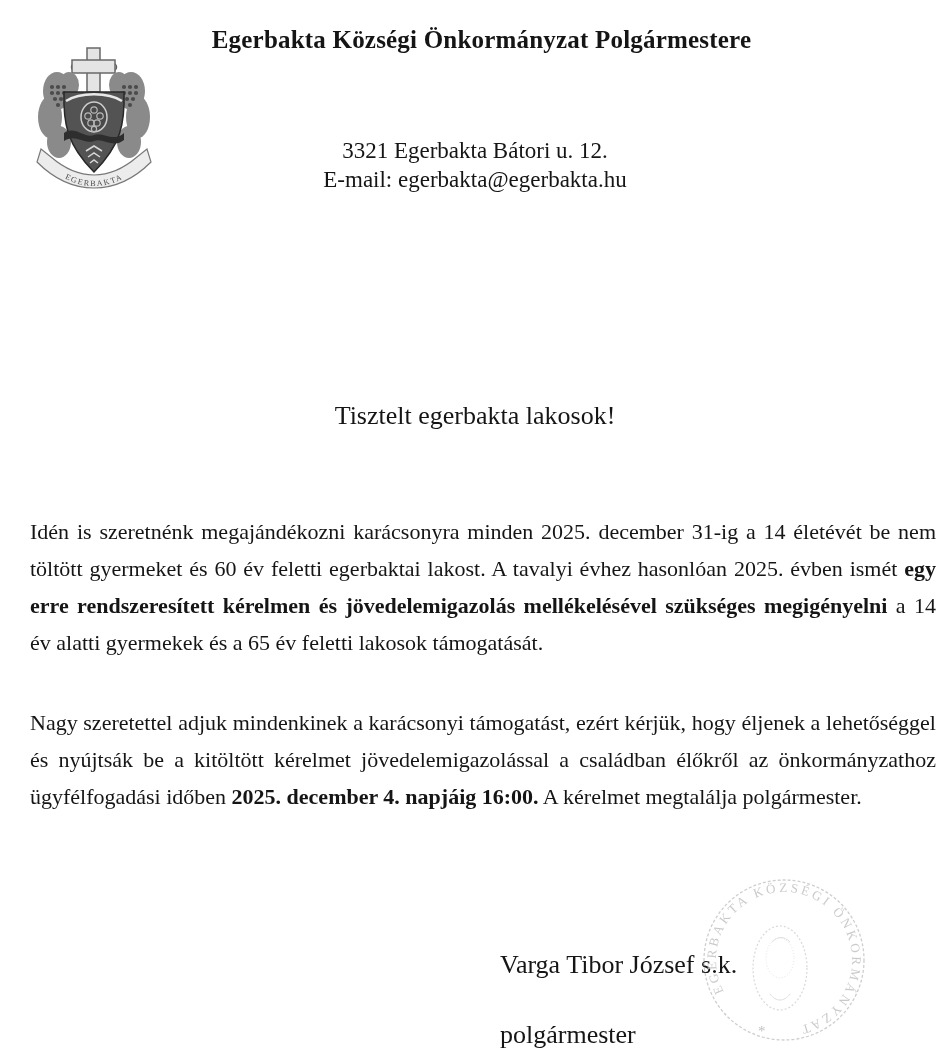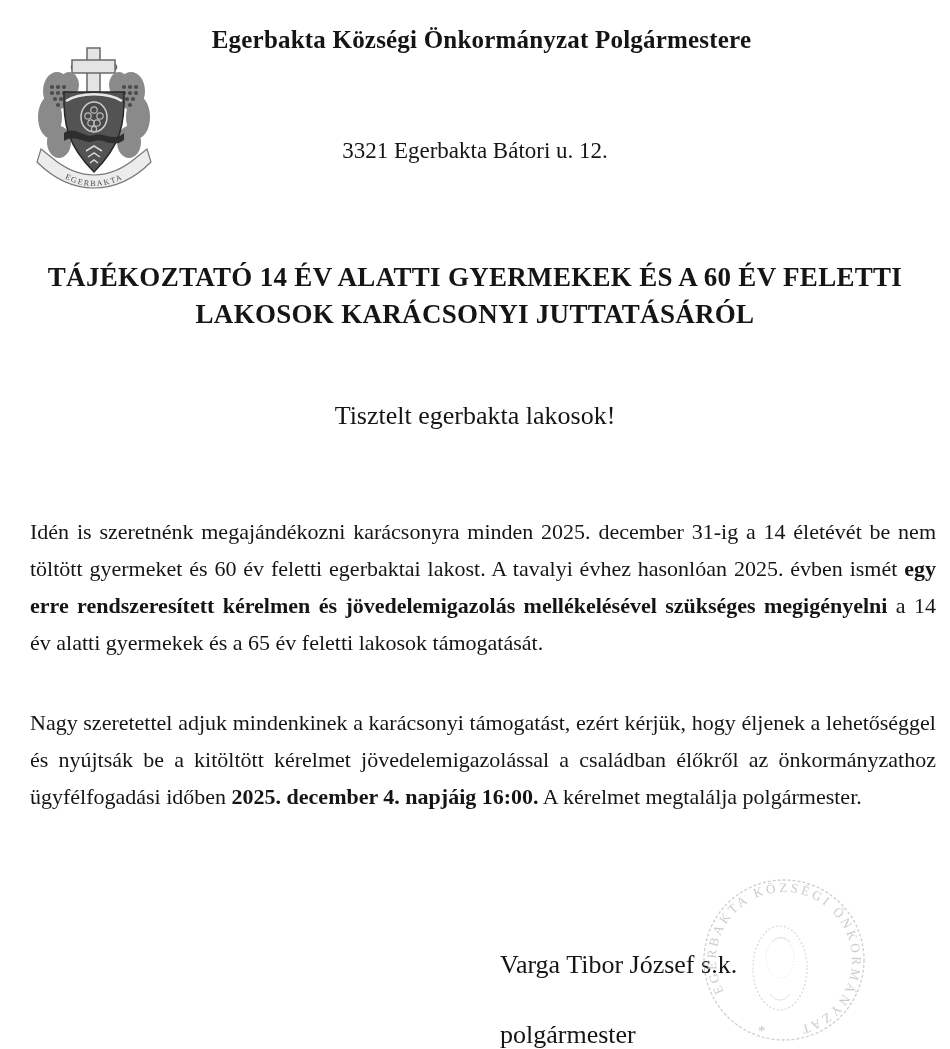--- a/index.html
+++ b/index.html
@@ -145,26 +145,23 @@
     <defs>
       <path id="ribbonTextPath" d="M16,125 C33,137 46,141 59,141 C72,141 85,137 102,125" fill="none"></path>
     </defs>
     <text font-size="8" fill="#4a4a4a" letter-spacing="1.5" font-family="Liberation Serif, serif">
       <textPath href="#ribbonTextPath" startOffset="50%" text-anchor="middle">EGERBAKTA</textPath>
     </text>
   </svg>
 
   <div class="address-block">
     <div>3321 Egerbakta Bátori u. 12.</div>
+    <div>E-mail: egerbakta@egerbakta.hu</div>
   </div>
 
-  <div class="doc-title">
-    <div>TÁJÉKOZTATÓ 14 ÉV ALATTI GYERMEKEK ÉS A 60 ÉV FELETTI</div>
-    <div>LAKOSOK KARÁCSONYI JUTTATÁSÁRÓL</div>
-  </div>
 
   <div class="greeting">Tisztelt egerbakta lakosok!</div>
 
   <p class="body-para p1"><span>Idén is szeretnénk megajándékozni karácsonyra minden 2025. december 31-ig a 14 életévét be nem töltött gyermeket és 60 év feletti egerbaktai lakost. A tavalyi évhez hasonlóan 2025. évben ismét </span><b>egy erre rendszeresített kérelmen és jövedelemigazolás mellékelésével szükséges megigényelni</b><span> a 14 év alatti gyermekek és a 65 év feletti lakosok támogatását.</span></p>
   <p class="body-para p2"><span>Nagy szeretettel adjuk mindenkinek a karácsonyi támogatást, ezért kérjük, hogy éljenek a lehetőséggel és nyújtsák be a kitöltött kérelmet jövedelemigazolással a családban élőkről az önkormányzathoz ügyfélfogadási időben </span><b>2025. december 4. napjáig 16:00.</b><span> A kérelmet megtalálja polgármester.</span></p>
 
   <div class="signature">
     <div class="sig-name">Varga Tibor József s.k.</div>
     <div class="sig-role">polgármester</div>
   </div>

